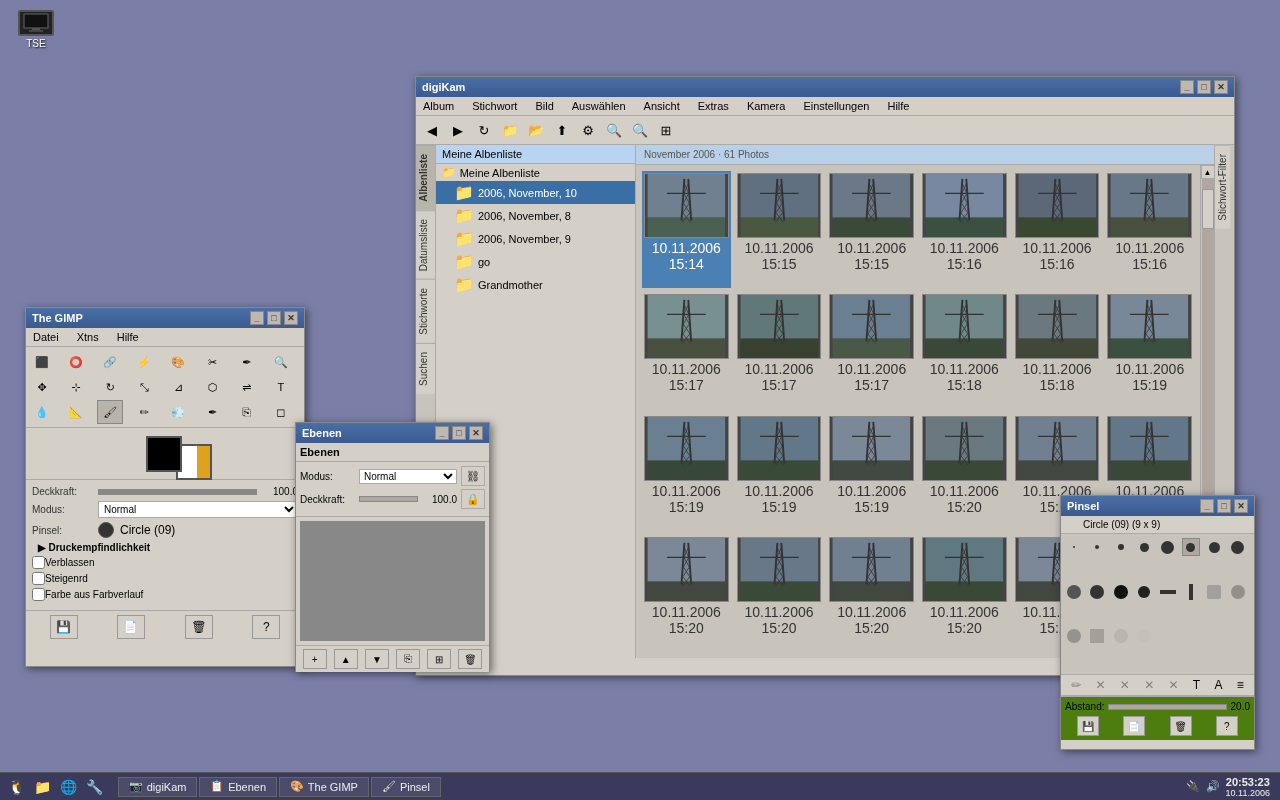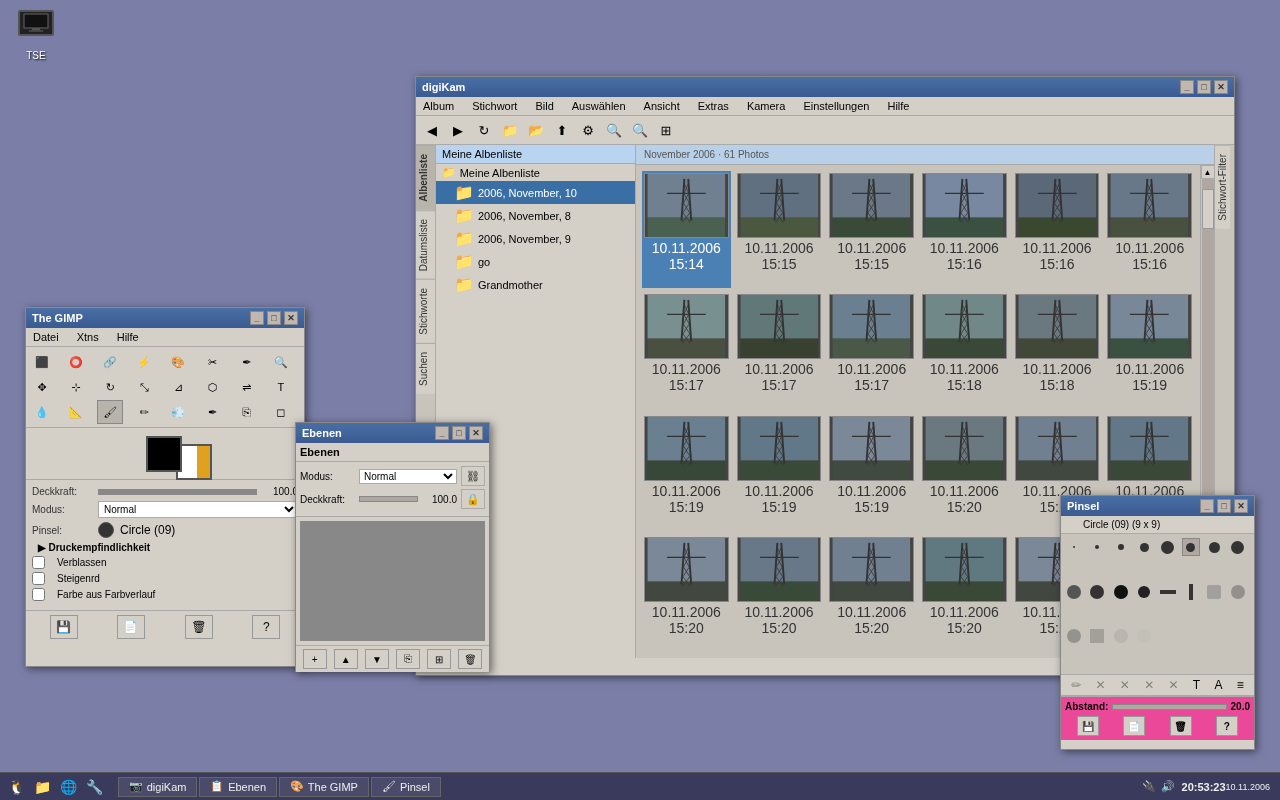--- a/index.html
+++ b/index.html
@@ -78,21 +78,21 @@
     .taskbar-time { font-weight: bold; }
 
     
     .desktop-icon {
       position: absolute;
       top: 10px;
       left: 18px;
       display: flex;
       flex-direction: column;
       align-items: center;
-      gap: 14px;
+      gap: 2px;
       color: white;
       font-size: 10px;
       cursor: pointer;
       text-shadow: 1px 1px 2px black;
     }
     .desktop-icon-img {
       width: 36px;
       height: 26px;
       background: #222;
       border: 2px solid #555;
@@ -411,21 +411,21 @@
     .pinsel-preview {
       width: 16px;
       height: 16px;
       background: #333;
       border-radius: 50%;
       border: 1px solid #555;
     }
     .checkbox-row {
       display: flex;
       align-items: center;
-      gap: 12px;
+      gap: 0;
       margin-bottom: 3px;
       font-size: 10px;
     }
     .gimp-bottom-btns {
       display: flex;
       justify-content: space-around;
       padding: 4px;
       border-top: 1px solid #aaa;
       background: #d4d0c8;
     }
@@ -517,22 +517,21 @@
       justify-content: center;
       cursor: pointer;
     }
     .pinsel-dot-inner {
       background: #333;
       border-radius: 50%;
     }
     .pinsel-bottom {
       border-top: 1px solid #aaa;
       padding: 4px;
-      background: #ec4899;
-      font-weight: bold;
+      background: #4d7c0f;
     }
     .pinsel-abstand {
       display: flex;
       align-items: center;
       gap: 4px;
       font-size: 10px;
     }
     .pinsel-slider {
       flex: 1;
       height: 6px;
@@ -1444,20 +1443,20 @@
         <span>The GIMP</span>
       </div>
       <div class="taskbar-app-btn">
         <span>🖌</span>
         <span>Pinsel</span>
       </div>
     </div>
     <div class="taskbar-right">
       <span>🔌</span>
       <span>🔊</span>
-      <div style="display:flex;flex-direction:row;align-items:center;">
+      <div style="display:flex;flex-direction:column;align-items:center;">
         <span class="taskbar-time">20:53:23</span>
         <span style="font-size:9px;">10.11.2006</span>
       </div>
     </div>
   </div>
 
 </div>
 
 </body></html>

